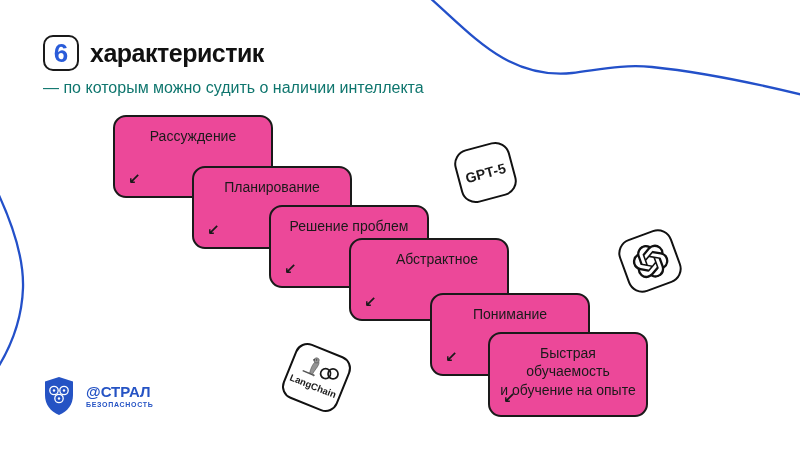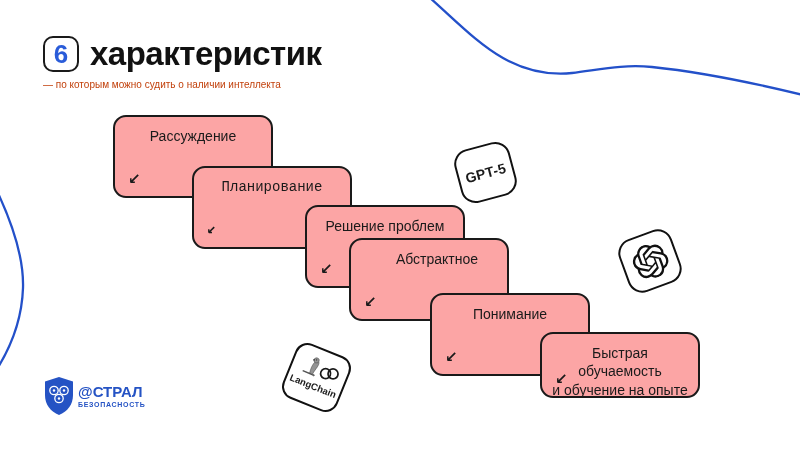--- a/index.html
+++ b/index.html
@@ -10,51 +10,51 @@
   
   .deco{position:absolute;left:0;top:0;width:800px;height:450px;pointer-events:none;}
 
   
   .header{position:absolute;left:43px;top:35px;display:flex;align-items:center;gap:11px;}
   .num-box{
     width:36px;height:36px;border:2.5px solid #1a1a1a;border-radius:10px;box-sizing:border-box;
     display:flex;align-items:center;justify-content:center;
     font-size:26px;font-weight:800;color:#2a5cd9;background:#fff;
   }
-  .title{font-size:33px;font-weight:800;letter-spacing:-0.5px;color:#111;margin:0;}
-  .subtitle{position:absolute;left:43px;top:79px;font-size:10px;color:#c2410c;}
+  .title{font-size:25px;font-weight:800;letter-spacing:-0.5px;color:#111;margin:0;}
+  .subtitle{position:absolute;left:43px;top:79px;font-size:16px;color:#0f766e;}
 
   
   .card{
-    position:absolute;width:160px;height:83px;background:#fca5a5;
+    position:absolute;width:160px;height:83px;background:#ec4899;
     border:2px solid #1a1a1a;border-radius:13px;box-sizing:border-box;
     text-align:center;padding:10px 8px 0 8px;font-size:14px;line-height:1.32;color:#1a1a1a;
   }
   .card .arrow{position:absolute;left:13px;bottom:7px;font-size:15px;font-weight:700;}
   .c1{left:113px;top:115px;}
-  .c2{left:192px;top:166px;font-family:Liberation Mono, monospace;}
-  .c3{left:269px;top:205px;margin-left:36px;}
+  .c2{left:192px;top:166px;}
+  .c3{left:269px;top:205px;}
   .c4{left:349px;top:238px;padding-left:24px;}
   .c5{left:430px;top:285px;margin-top:8px;}
-  .c6{left:540px;top:332px;height:66px;}
+  .c6{left:488px;top:332px;height:85px;}
 
   
   .badge{
     position:absolute;background:#fff;border:2.5px solid #111;border-radius:15px;box-sizing:border-box;
     display:flex;align-items:center;justify-content:center;
   }
   .b-gpt5{left:457px;top:145px;width:57px;height:55px;transform:rotate(-15deg);
           font-size:14px;font-weight:800;letter-spacing:0.2px;}
   .b-openai{left:622px;top:233px;width:56px;height:56px;transform:rotate(-20deg);}
   .b-langchain{left:287px;top:348px;width:59px;height:59px;transform:rotate(22deg);
           flex-direction:column;justify-content:flex-start;padding-top:6px;border-radius:13px;}
   .b-langchain .lc-label{font-size:9.5px;font-weight:700;color:#1a1a1a;margin-top:1px;}
 
   
-  .brand{position:absolute;left:42px;top:376px;display:flex;align-items:center;gap:2px;}
+  .brand{position:absolute;left:42px;top:376px;display:flex;align-items:center;gap:10px;}
   .brand-text{display:flex;flex-direction:column;}
   .brand-name{font-size:15px;font-weight:800;color:#2553c4;line-height:1;}
   .brand-sub{font-size:7px;font-weight:700;color:#2553c4;letter-spacing:0.7px;margin-top:2.5px;}
 </style>
 </head>
 <body>
 
 <div class="stage">
 
   <svg class="deco" viewBox="0 0 800 450">

